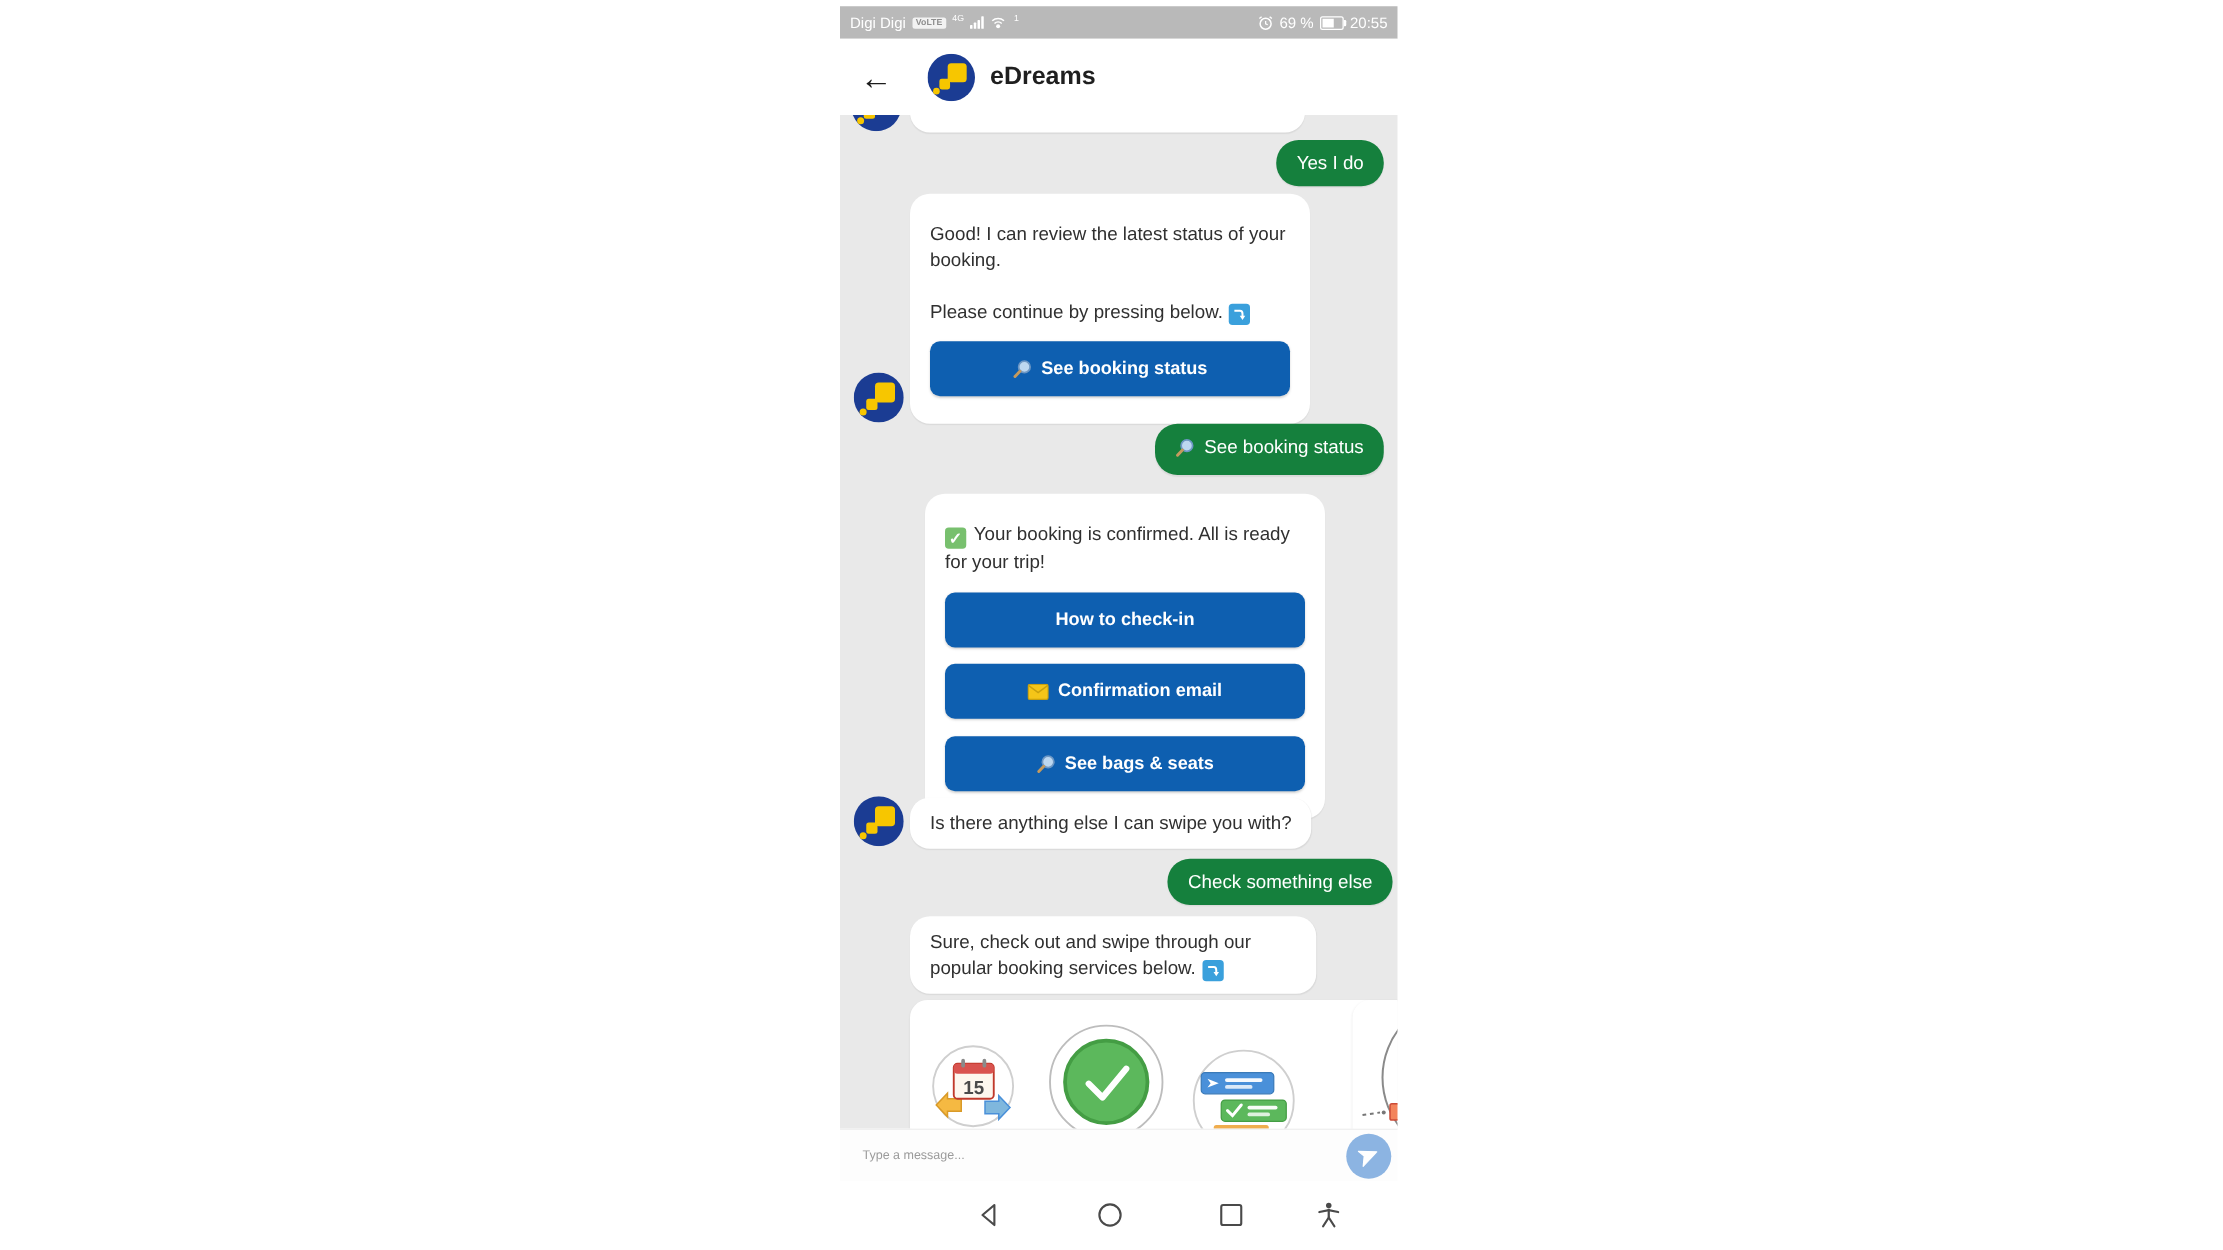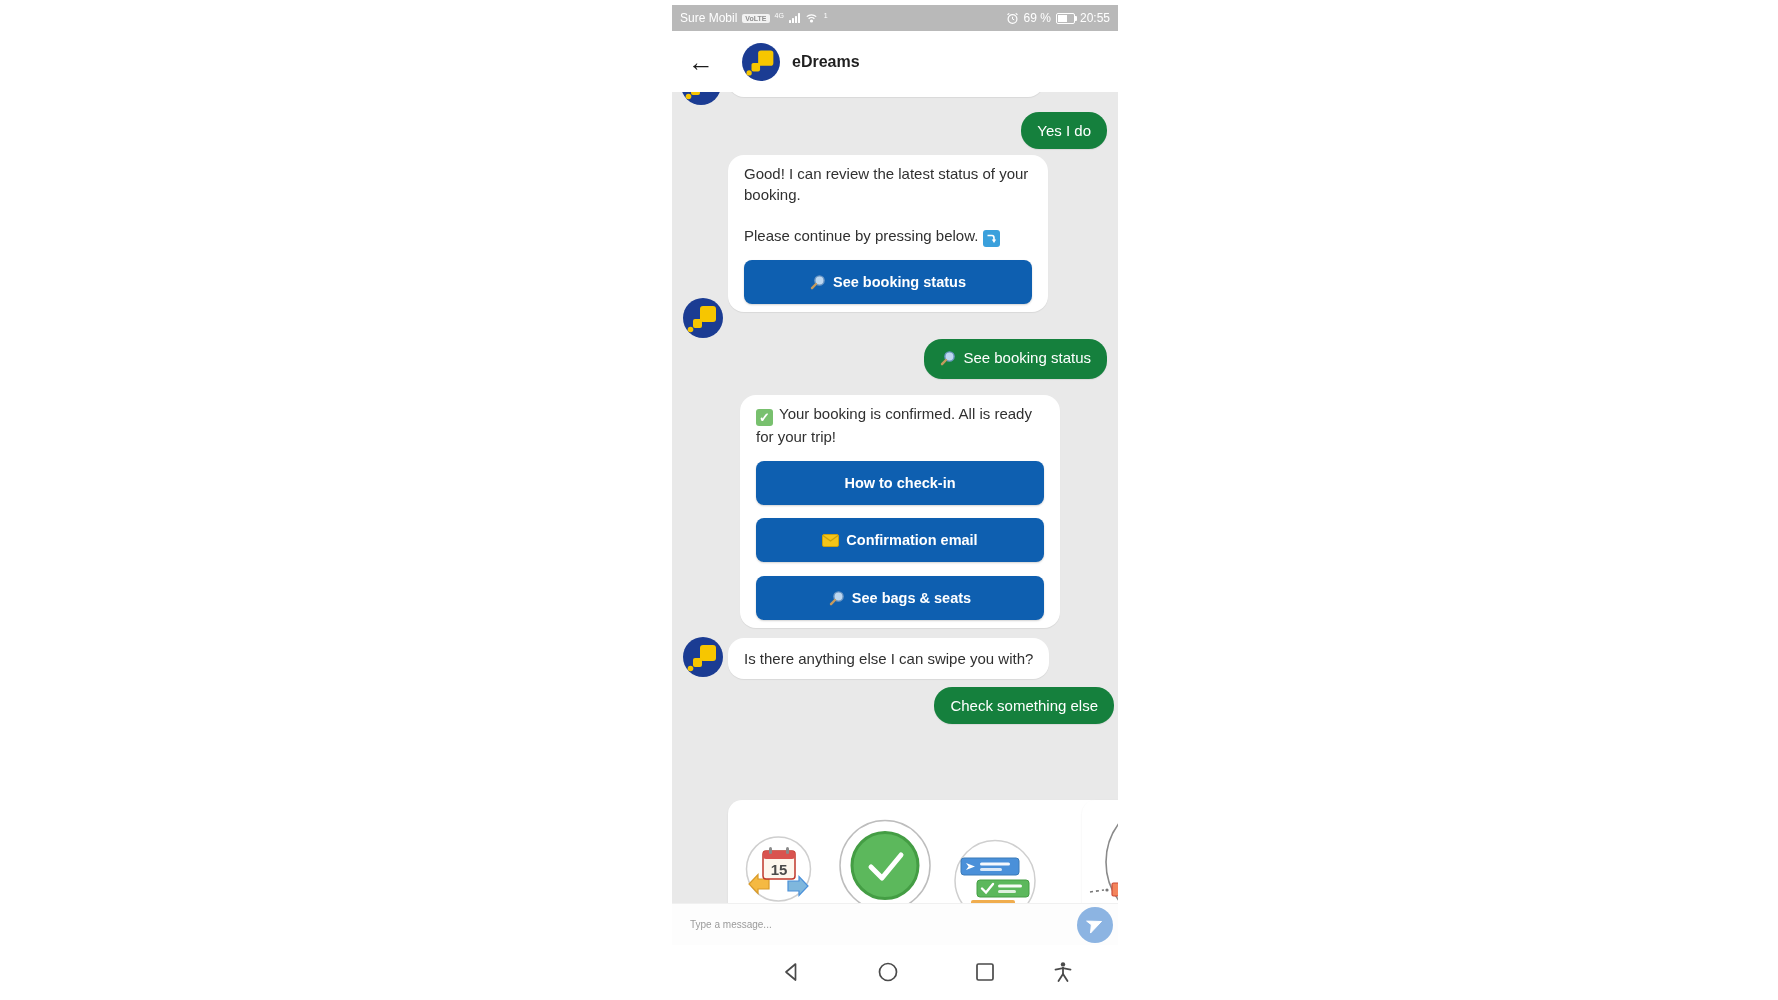--- a/index.html
+++ b/index.html
@@ -18,27 +18,27 @@
   .sup{font-size:7px;vertical-align:top;position:relative;top:-3px;}
   .batt{position:relative;width:17px;height:9px;border:1px solid #fff;border-radius:2px;}
   .batt::after{content:"";position:absolute;right:-3px;top:2px;width:2px;height:5px;background:#fff;border-radius:0 1px 1px 0;}
   .batt i{position:absolute;left:1px;top:1px;bottom:1px;width:56%;background:#fff;}
 
   
   .header{position:absolute;left:0;top:31px;width:446px;height:61px;background:#fff;
     display:flex;align-items:center;}
   .back{font-size:26px;color:#1c1c1c;margin-left:16px;line-height:1;}
   .logo{margin-left:28px;width:38px;height:38px;}
-  .htitle{margin-left:12px;font-size:16px;font-weight:bold;color:#1f1f1f;}
+  .htitle{margin-left:12px;font-size:20px;font-weight:bold;color:#1f1f1f;}
 
   
   .chat{position:absolute;left:0;top:92px;width:446px;height:811px;background:#e9e9e9;overflow:hidden;}
   .bubble{position:absolute;box-sizing:border-box;font-size:15px;line-height:21px;
     box-shadow:0 1px 1px rgba(0,0,0,.07);}
-  .bot{background:#fff;color:#303030;border-radius:16px;padding:8px 16px;}
+  .bot{background:#fff;color:#303030;border-radius:16px;padding:22px 16px;}
   .user{background:#15803d;color:#fff;border-radius:18px;padding:8px 16px;white-space:nowrap;}
   .avatar{position:absolute;width:40px;height:40px;}
   .abtn{display:block;width:100%;box-sizing:border-box;background:#0e5fb0;color:#fff;border:none;
     border-radius:8px;height:44px;font-size:14.5px;font-weight:bold;
     font-family:"Liberation Sans",sans-serif;display:flex;align-items:center;justify-content:center;gap:7px;
     box-shadow:0 1px 2px rgba(0,0,0,.18);cursor:pointer;}
   .btngap{margin-top:13px;}
   .iconrow{display:inline-flex;align-items:center;gap:7px;}
 
   
@@ -62,21 +62,21 @@
   .navbar{position:absolute;left:0;top:945px;width:446px;height:55px;background:#fff;}
   .navico{position:absolute;top:15px;width:24px;height:24px;}
 </style>
 </head>
 <body>
 
 <div class="phone">
 
   <div class="statusbar">
     <div class="sb-left">
-      <span>Sure Mobil</span>
+      <span>Digi Digi</span>
       <span class="volte">VoLTE</span>
       <span class="sup">4G</span>
       <span class="sig">
         <i style="height:3px"></i>
           <i style="height:5px"></i>
           <i style="height:7px"></i>
           <i style="height:10px"></i>
       </span>
       <svg width="14" height="13" viewBox="0 0 14 13">
         <circle cx="6.5" cy="9" r="1.6" fill="#fff"></circle>
@@ -190,20 +190,28 @@
       <circle cx="7.5" cy="31.5" r="2.8" fill="#f7c600"></circle>
     </svg>
     <div class="bubble bot" style="left:56px;top:546px;padding:10px 16px;">
       <span>Is there anything else I can swipe you with?</span>
     </div>
 
     <div class="bubble user" style="right:4px;top:595px;">
       <span>Check something else</span>
     </div>
 
+    <div class="bubble bot" style="left:56px;top:641px;width:325px;padding:10px 16px;">
+      <span>Sure, check out and swipe through our popular booking services below.</span><span class="em-arrow">
+          <svg width="11" height="11" viewBox="0 0 11 11">
+            <path d="M1.5,2.5 H6 Q8,2.5 8,5 V7" stroke="#fff" stroke-width="1.6" fill="none"></path>
+            <path d="M5.8,6.5 L8,10 L10.2,6.5 Z" fill="#fff"></path>
+          </svg>
+        </span>
+    </div>
 
     <div class="card" style="left:56px;top:708px;width:408px;height:130px;">
       <svg style="position:absolute;left:17px;top:35px;" width="67" height="68" viewBox="0 0 67 68">
         <circle cx="33.5" cy="34" r="32" fill="#fff" stroke="#cfcfcf" stroke-width="1.5"></circle>
         <path d="M24,44 L13,44 L13,39.5 L4,49 L13,58.5 L13,54 L24,54 Z" fill="#f5b942" stroke="#d99a28" stroke-width="1.2"></path>
         <path d="M43,46 L54,46 L54,41.5 L63,51 L54,60.5 L54,56 L43,56 Z" fill="#7fb7dd" stroke="#4a90d9" stroke-width="1.2"></path>
         <rect x="18" y="16" width="32" height="28" rx="3" fill="#fdf7ee" stroke="#c0392b" stroke-width="1.5"></rect>
         <rect x="18" y="16" width="32" height="8" rx="3" fill="#d9534f"></rect>
         <rect x="24" y="12" width="3" height="7" rx="1.5" fill="#8a8a8a"></rect>
         <rect x="41" y="12" width="3" height="7" rx="1.5" fill="#8a8a8a"></rect>

